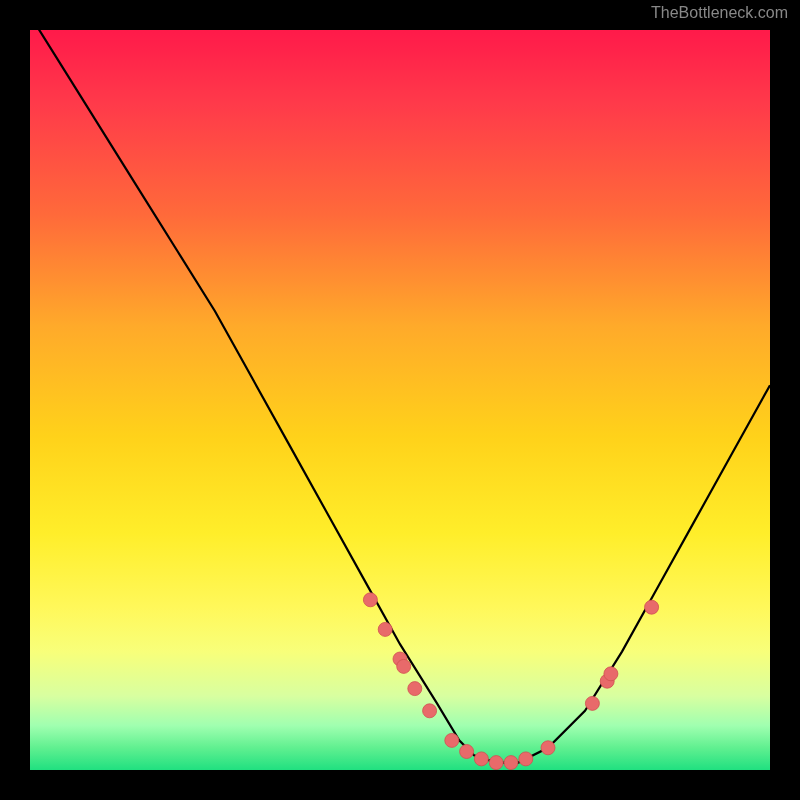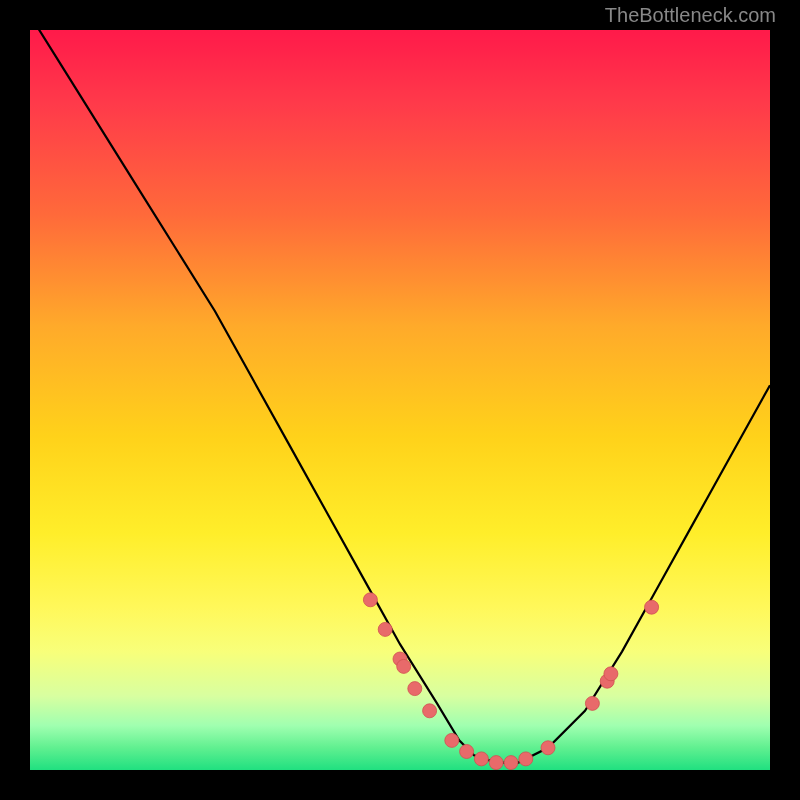--- a/index.html
+++ b/index.html
@@ -6,23 +6,23 @@
   body {
     width: 800px;
     height: 800px;
     background: #000;
     position: relative;
     font-family: Arial, sans-serif;
   }
   .watermark {
     position: absolute;
     top: 4px;
-    right: 24px;
+    right: 12px;
     color: #888;
-    font-size: 20px;
+    font-size: 16px;
     z-index: 10;
   }
   .plot-area {
     position: absolute;
     left: 30px;
     top: 30px;
     width: 740px;
     height: 740px;
     overflow: hidden;
   }

